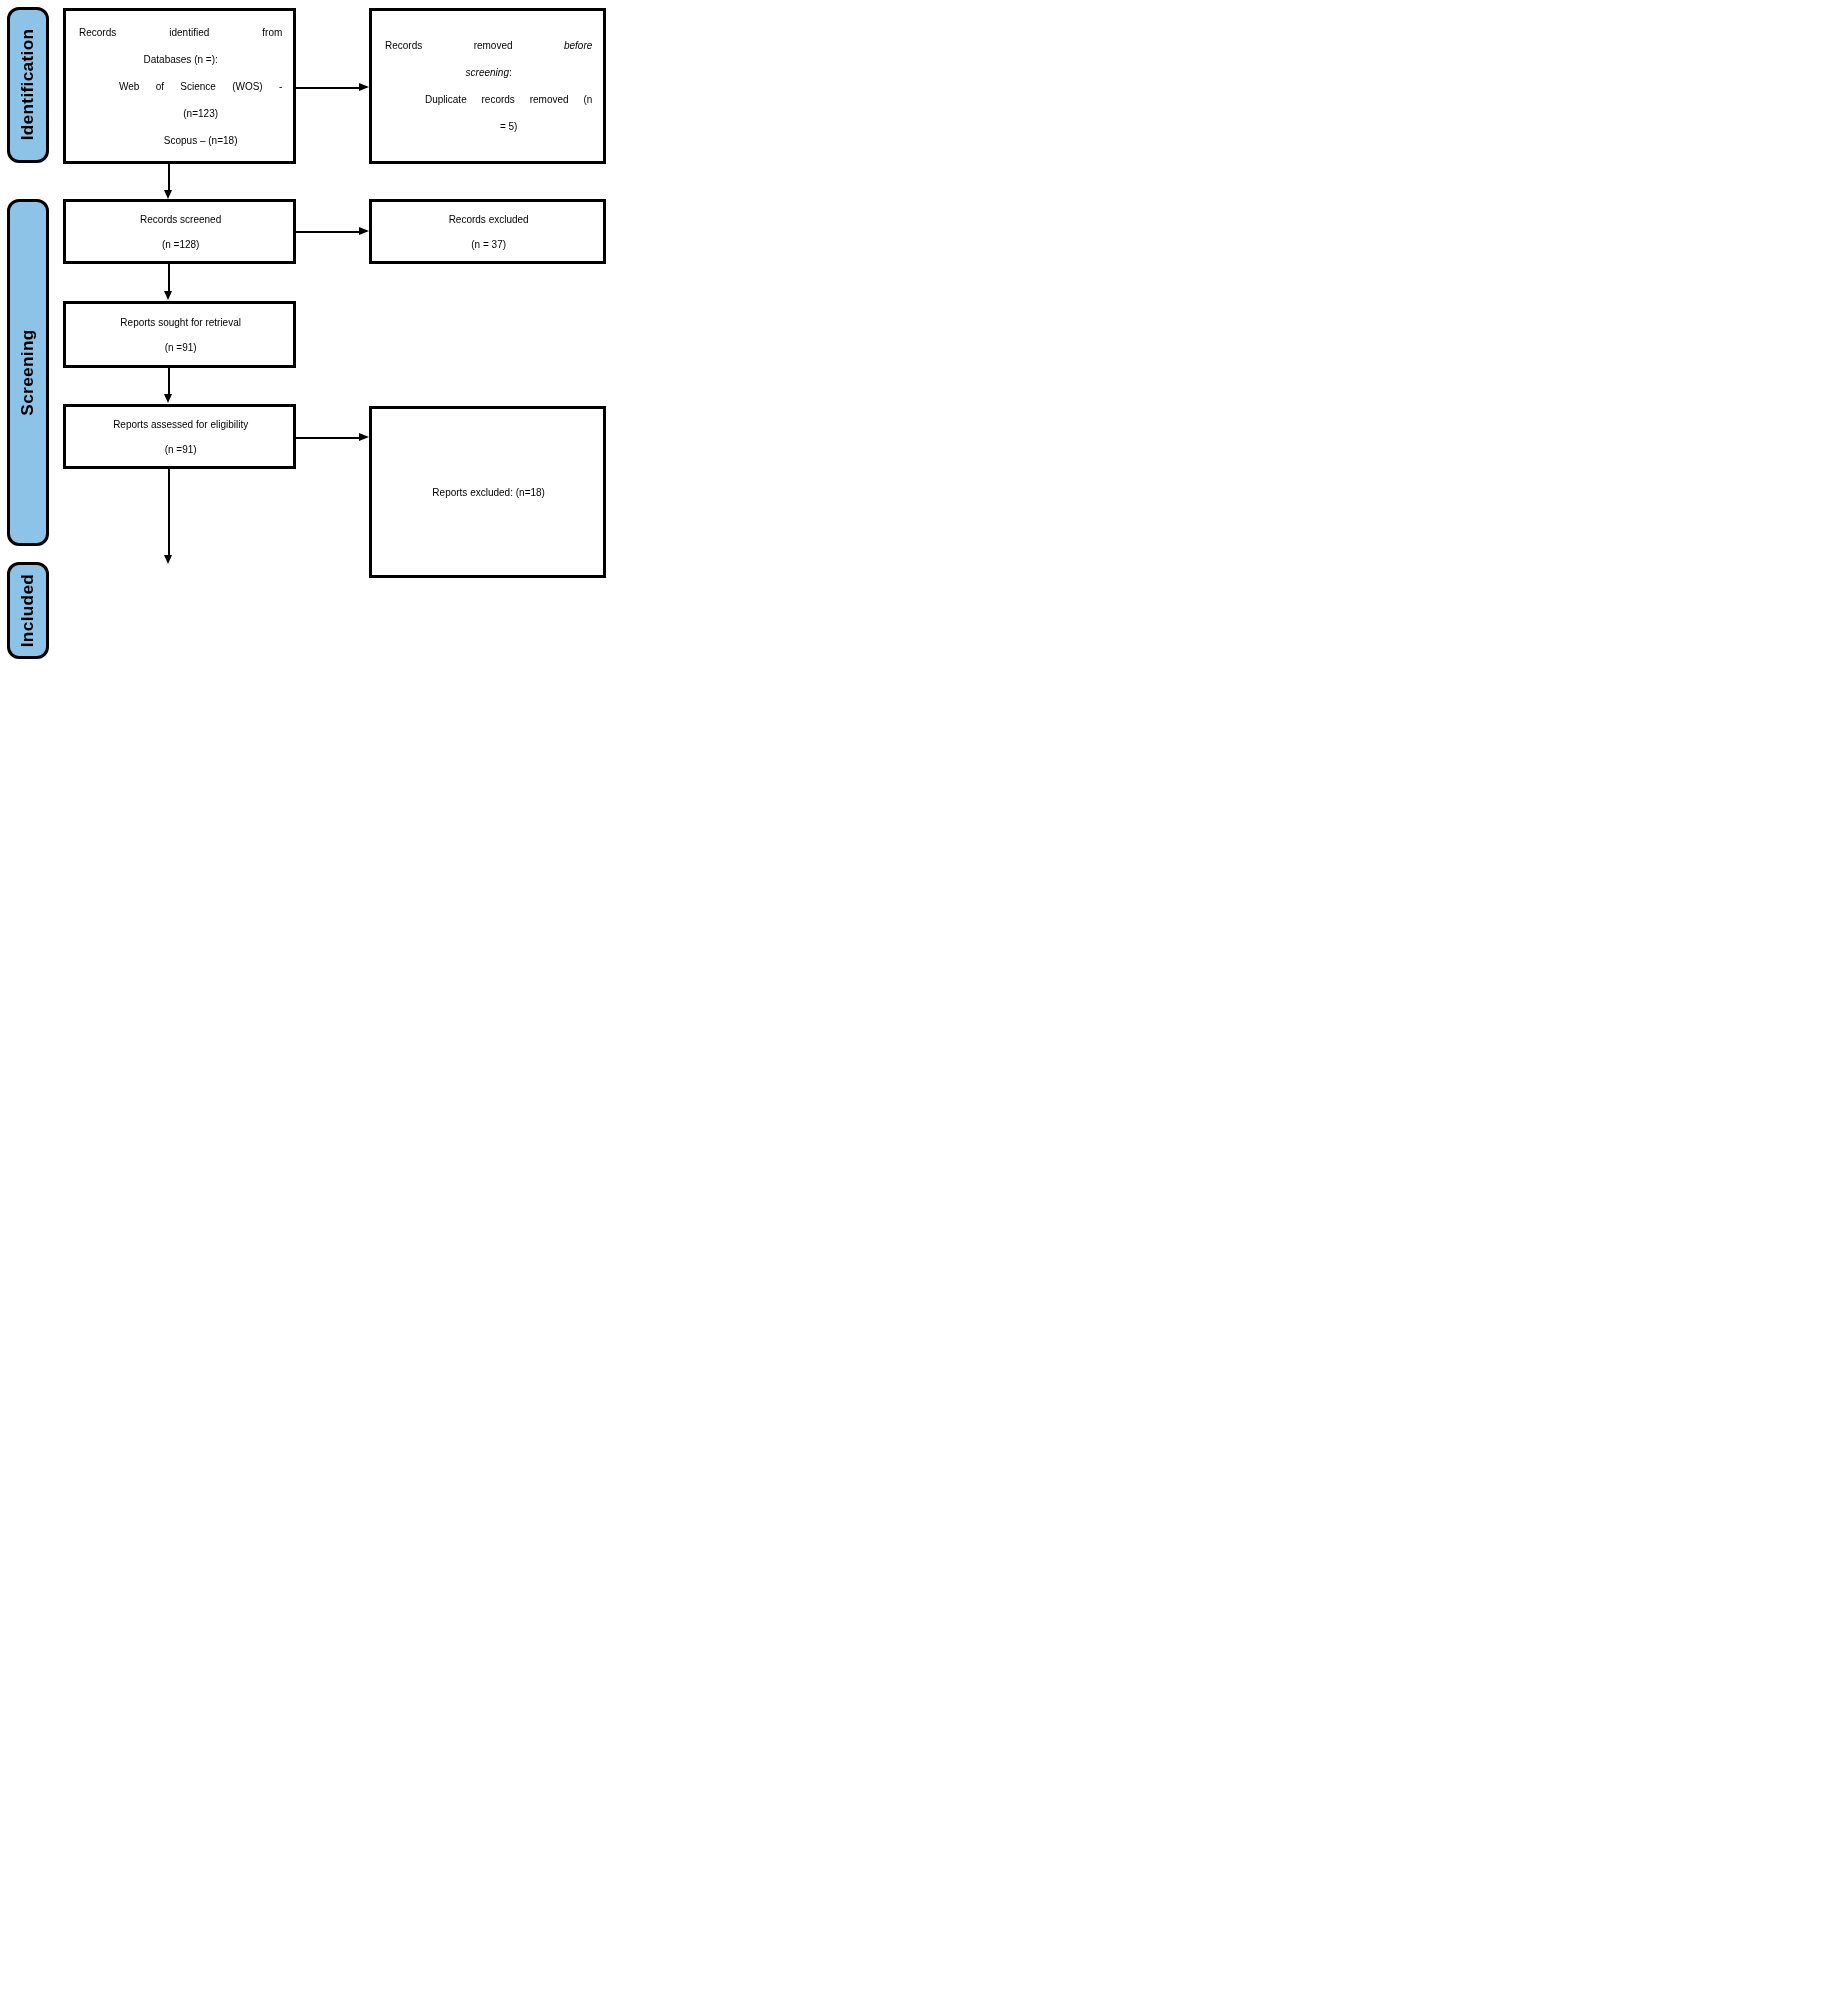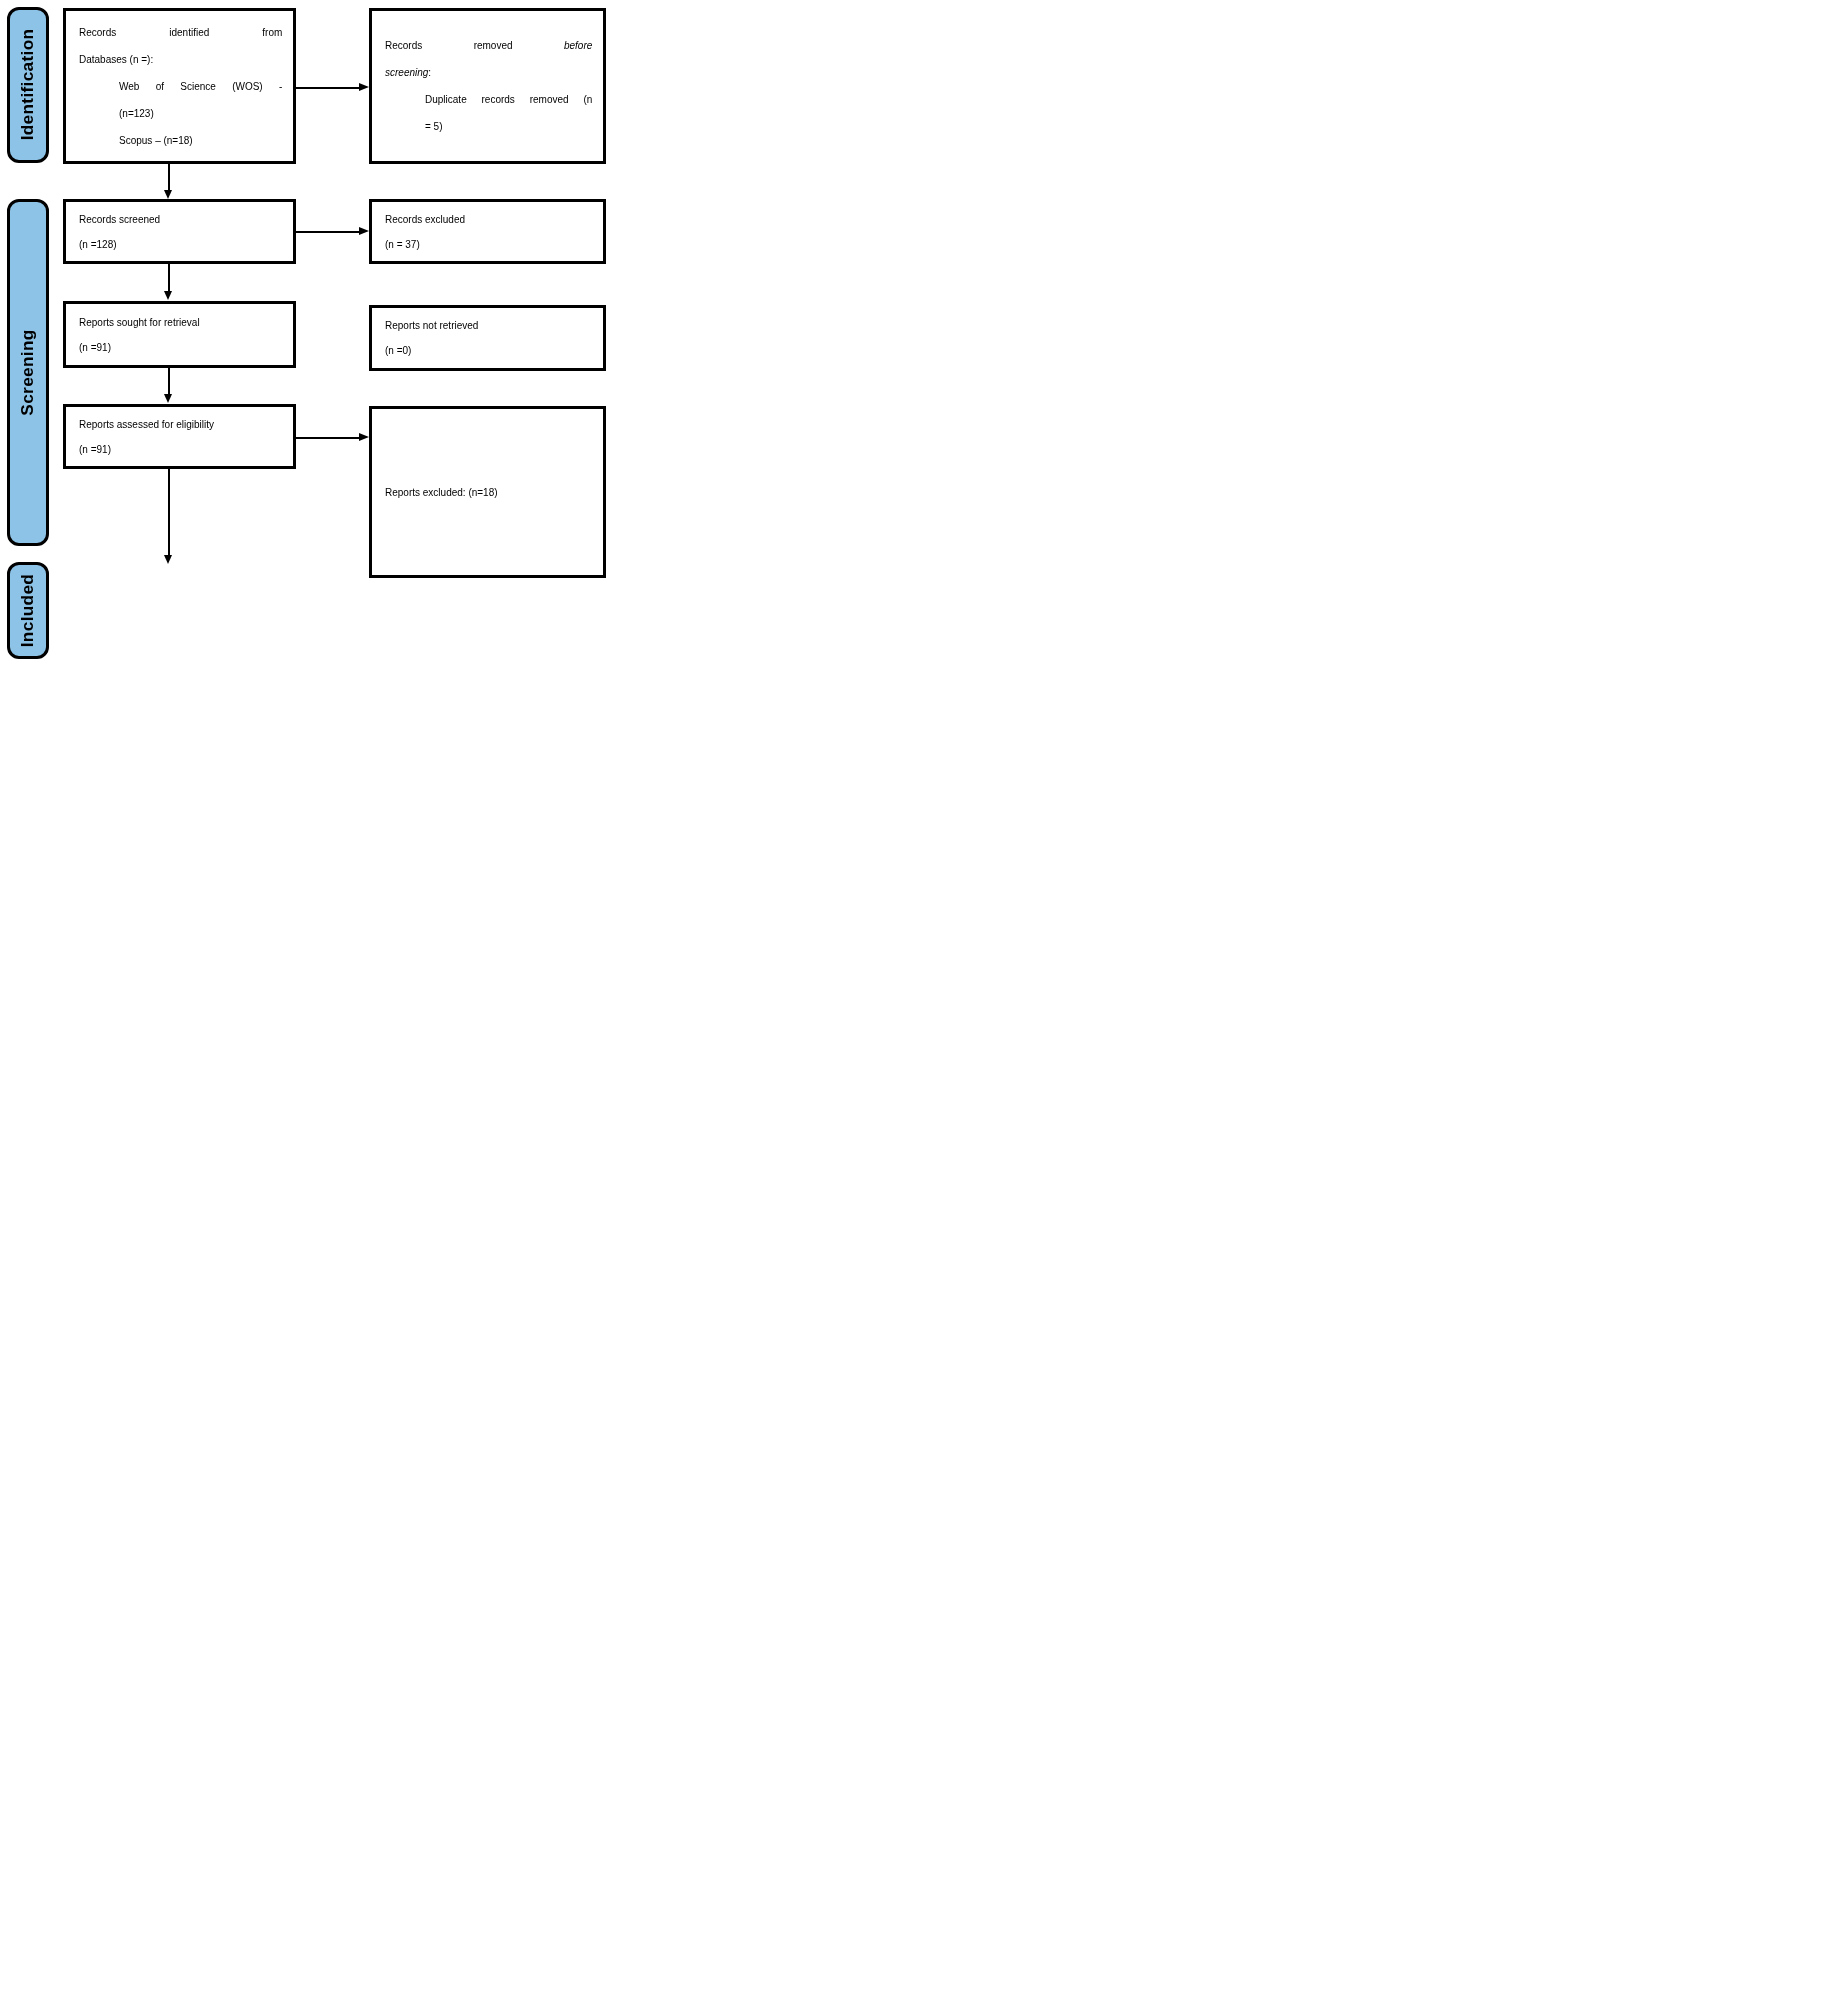--- a/index.html
+++ b/index.html
@@ -42,21 +42,21 @@
     box-sizing: border-box;
     background: #ffffff;
     border: 3px solid #000000;
     display: flex;
     flex-direction: column;
     justify-content: center;
     padding: 0 10.7px 0 13px;
     font-size: 10px;
     color: #000000;
   }
-  .fbox .tline { line-height: 25px; text-align: left; }
+  .fbox .tline { line-height: 25px; text-align: center; }
   .fbox.big .tline { line-height: 27px; }
   .tline.jfull { text-align: justify; text-align-last: justify; }
   .tline.indent { margin-left: 40px; }
   .ital { font-style: italic; }
   
   .vline { position: absolute; width: 1.8px; background: #000000; }
   .hline { position: absolute; height: 1.8px; background: #000000; }
   .head-down {
     position: absolute; width: 0; height: 0;
     border-left: 4.8px solid transparent;
@@ -108,24 +108,20 @@
   <div class="fbox" style="left:369px;top:199px;width:237px;height:65px;">
     <div class="tline">Records excluded</div>
     <div class="tline">(n = 37)</div>
   </div>
 
   <div class="fbox" style="left:63px;top:301px;width:233px;height:67px;">
     <div class="tline">Reports sought for retrieval</div>
     <div class="tline">(n =91)</div>
   </div>
 
-  <div class="fbox" style="left:369px;top:305px;width:237px;height:66px;">
-    <div class="tline">Reports not retrieved</div>
-    <div class="tline">(n =0)</div>
-  </div>
 
   <div class="fbox" style="left:63px;top:404px;width:233px;height:65px;">
     <div class="tline">Reports assessed for eligibility</div>
     <div class="tline">(n =91)</div>
   </div>
 
   <div class="fbox" style="left:369px;top:406px;width:237px;height:172px;">
     <div class="tline">Reports excluded: (n=18)</div>
   </div>
 

